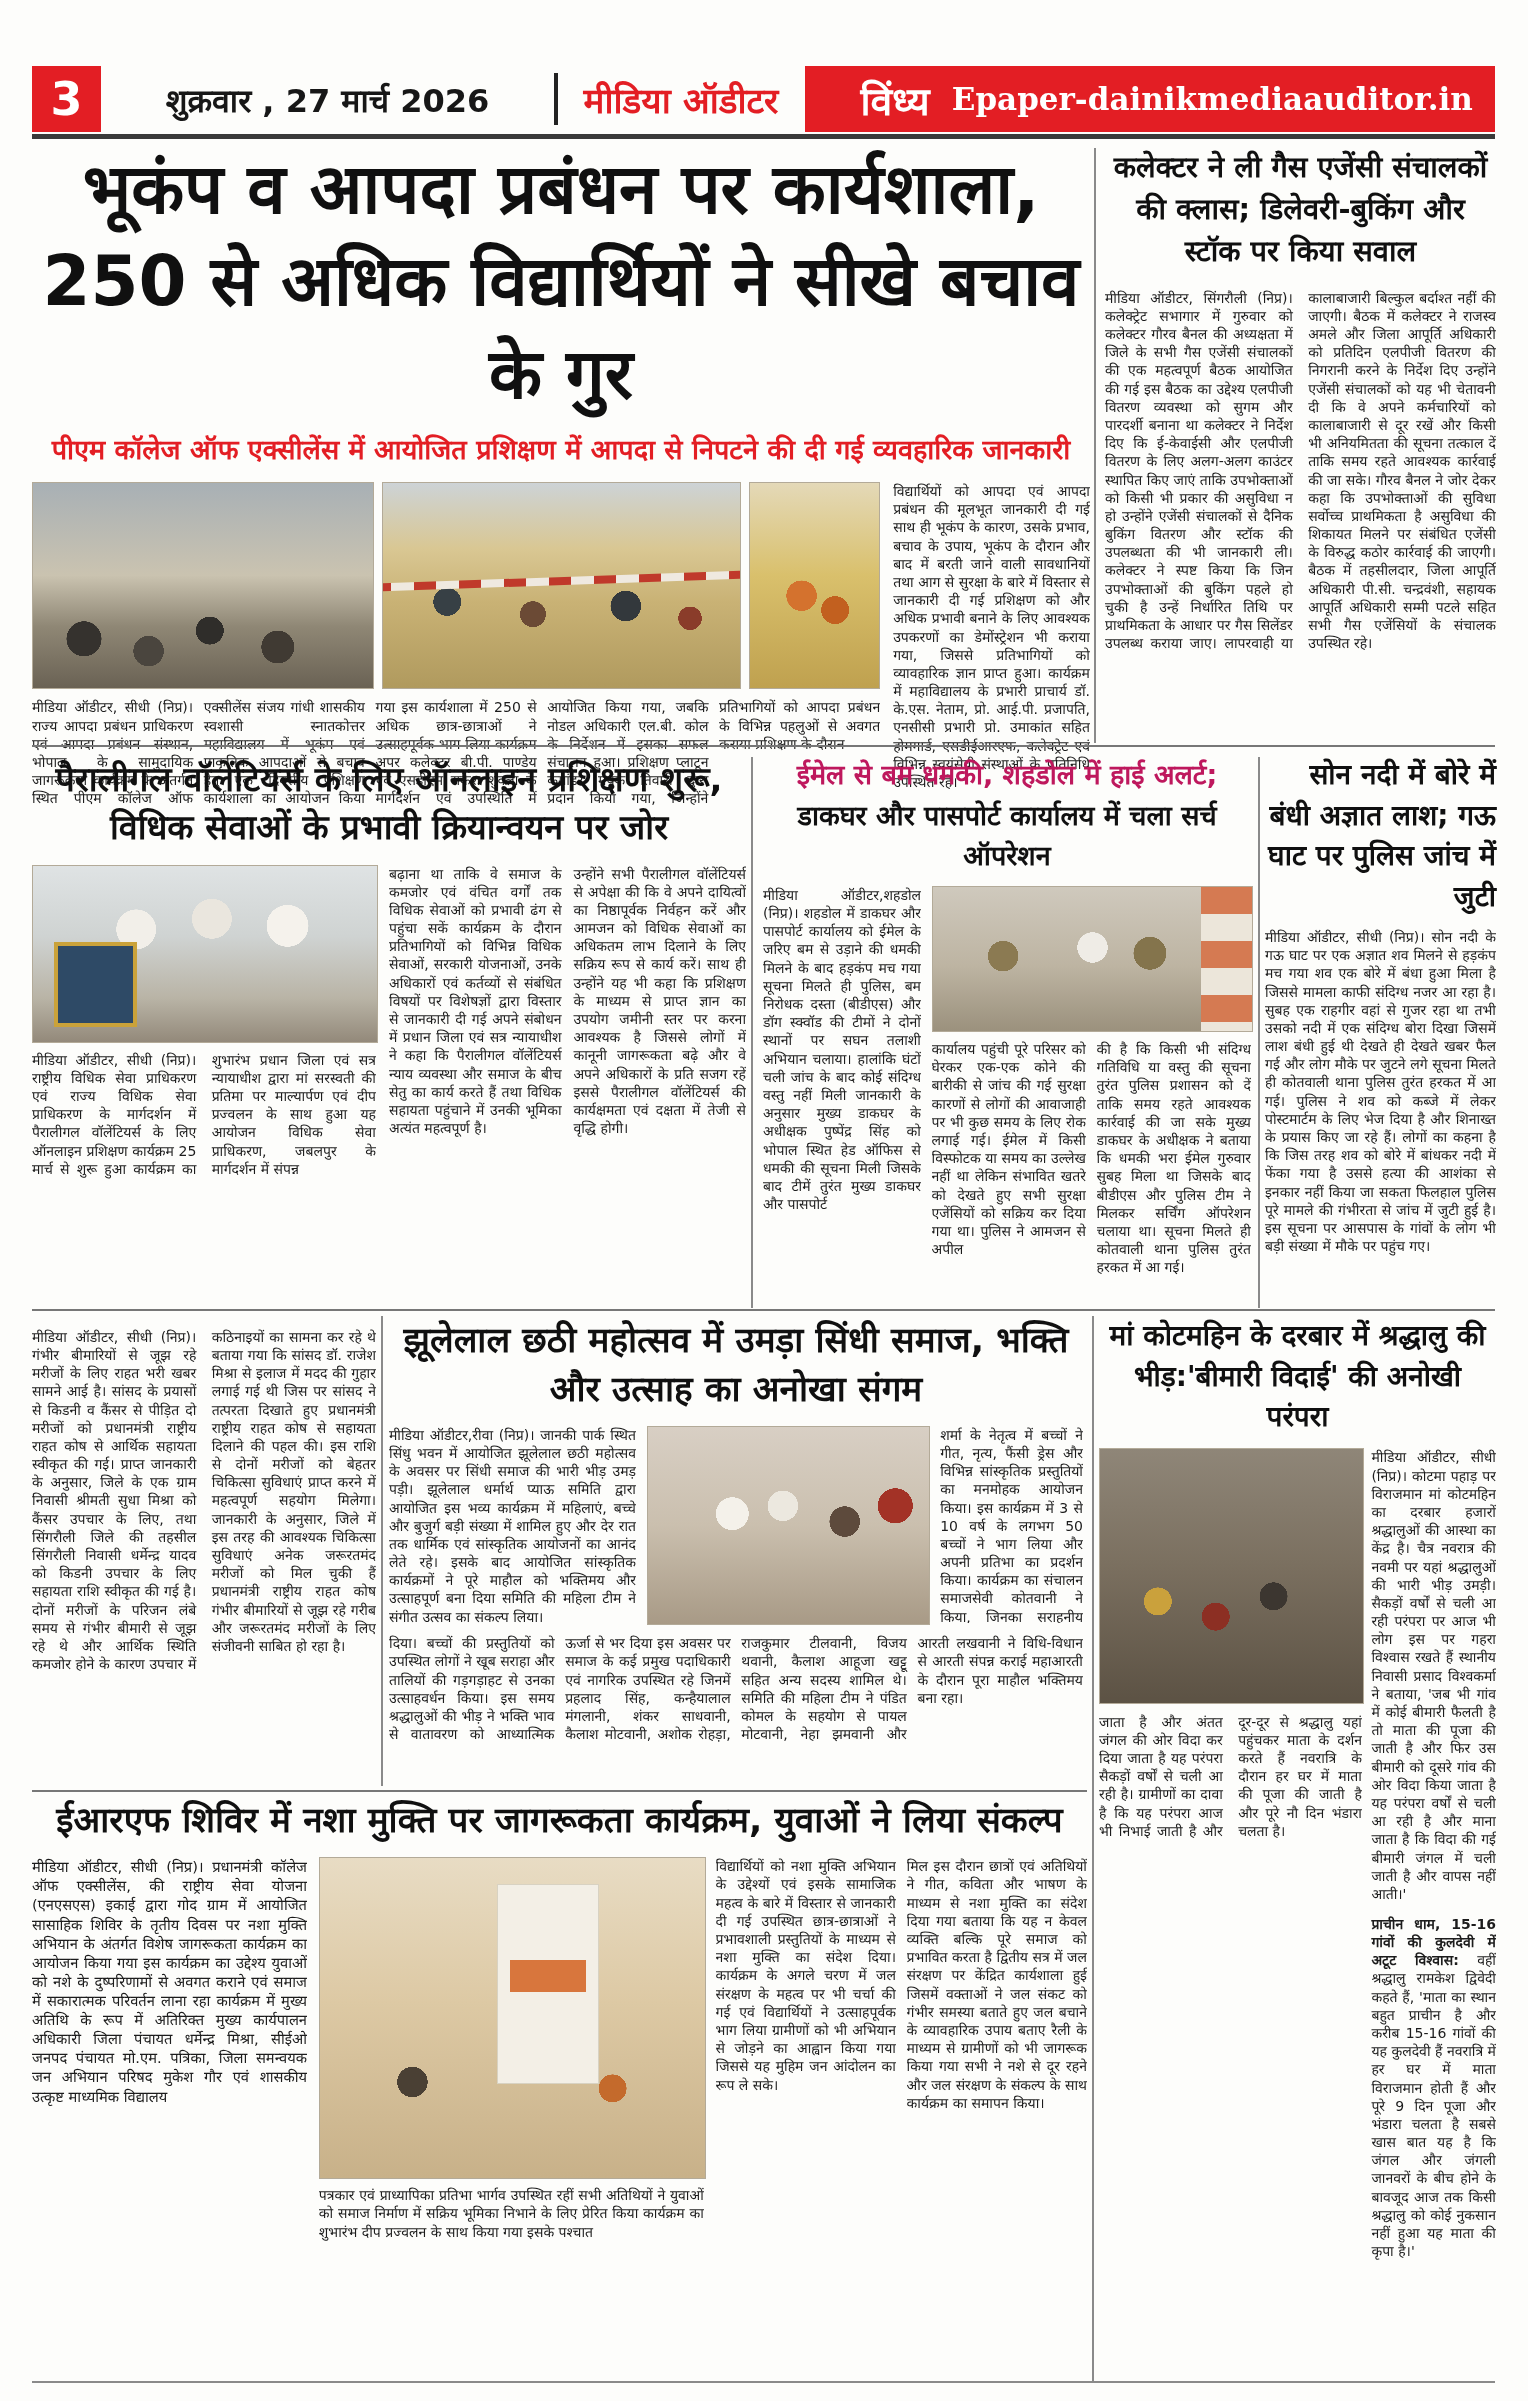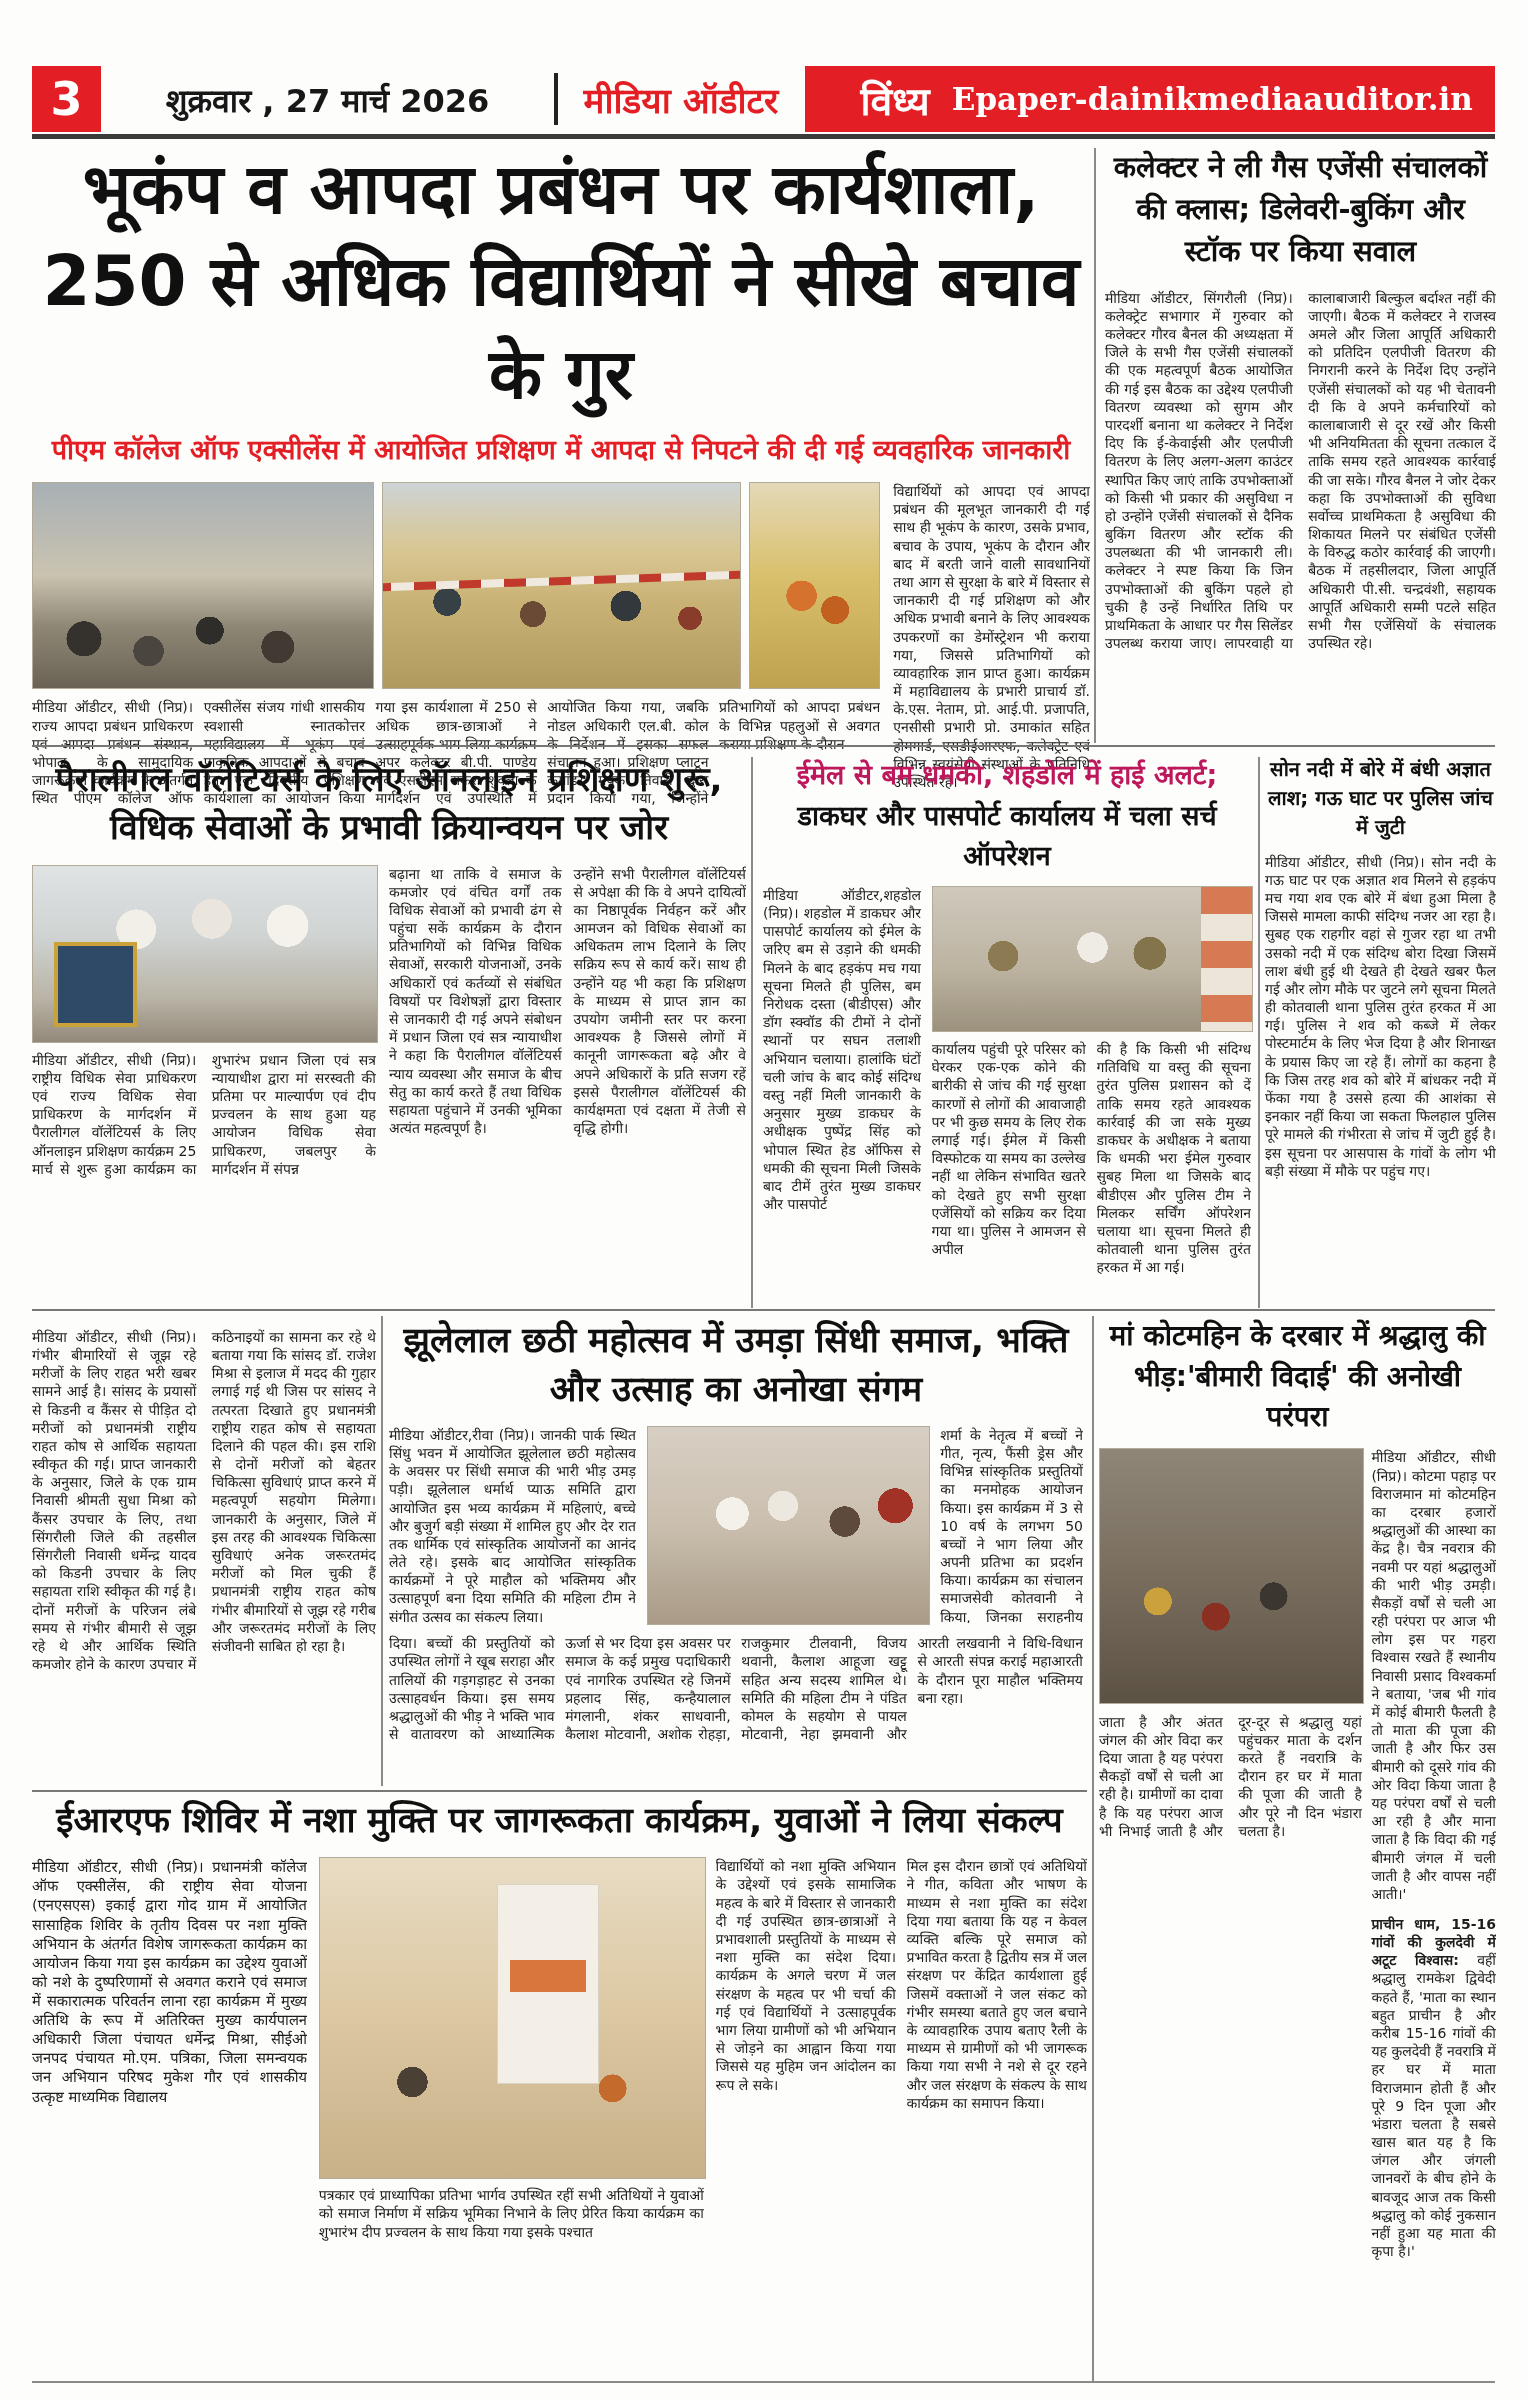--- a/index.html
+++ b/index.html
@@ -102,21 +102,21 @@
   .para-right .cell{flex:1;height:436px;}
   .art-shahdol{left:763px;top:755px;width:488px;}
   .art-shahdol h2{font-size:27px;line-height:1.5;}
   .shah-body{display:flex;gap:10.6px;margin-top:9.4px;}
   .shah-left{width:158px;height:453px;}
   .shah-right{flex:1;}
   .shah-right .photo{width:100%;height:144px;}
   .shah-cols{display:flex;gap:10.6px;margin-top:8.2px;}
   .shah-cols .cell{flex:1;height:294px;}
   .art-son{left:1265px;top:755px;width:231px;}
-  .art-son h2{font-size:20px;line-height:1.45;}
+  .art-son h2{font-size:28px;line-height:1.45;text-align:right;}
   .art-son .body-txt{margin-top:10.6px;height:359px;}
   .art-sansad{left:32px;top:1316px;width:344px;}
   .art-sansad h2{font-size:28px;line-height:1.45;}
   .art-sansad .cols2{margin-top:11.8px;height:388px;}
   .art-jhulelal{left:389px;top:1316px;width:694px;}
   .art-jhulelal h2{font-size:35px;line-height:1.4;}
   .jh-row{display:flex;gap:10.6px;margin-top:11.8px;}
   .jh-c1{width:247px;height:197px;}
   .jh-row .photo{width:281px;height:197px;}
   .jh-c2{flex:1;height:197px;}

